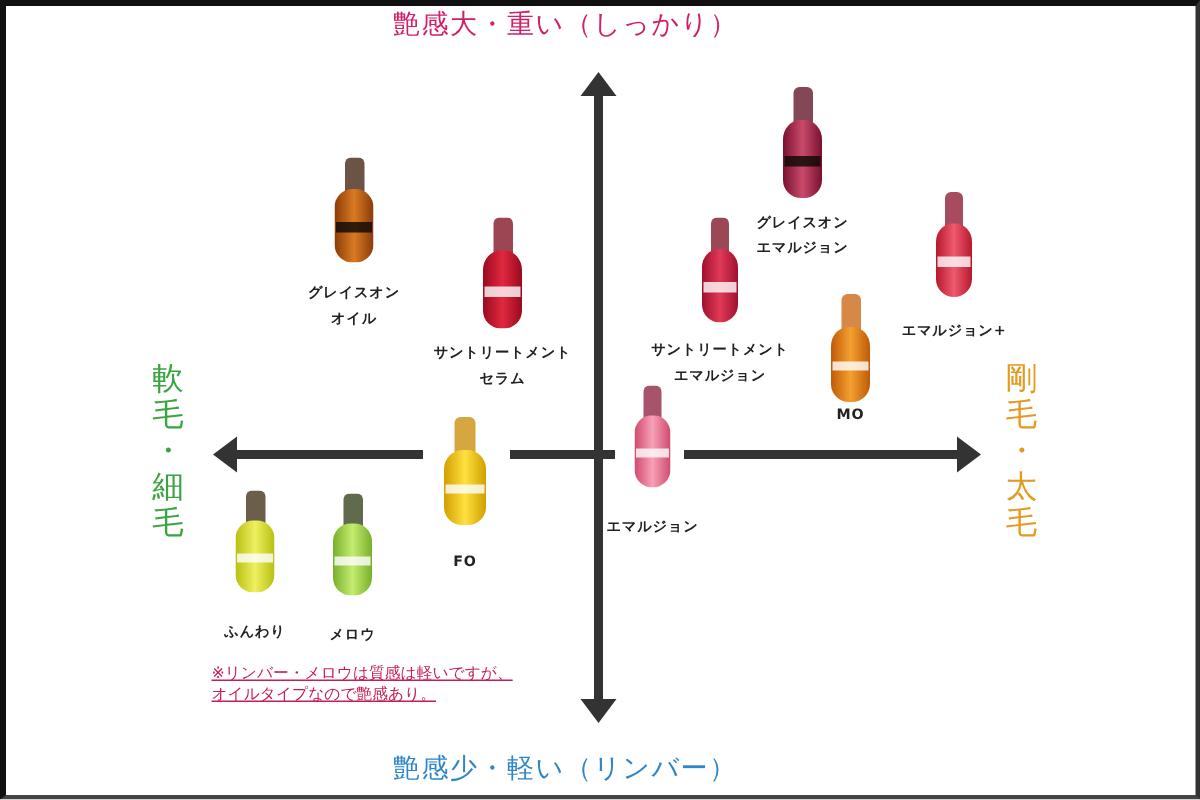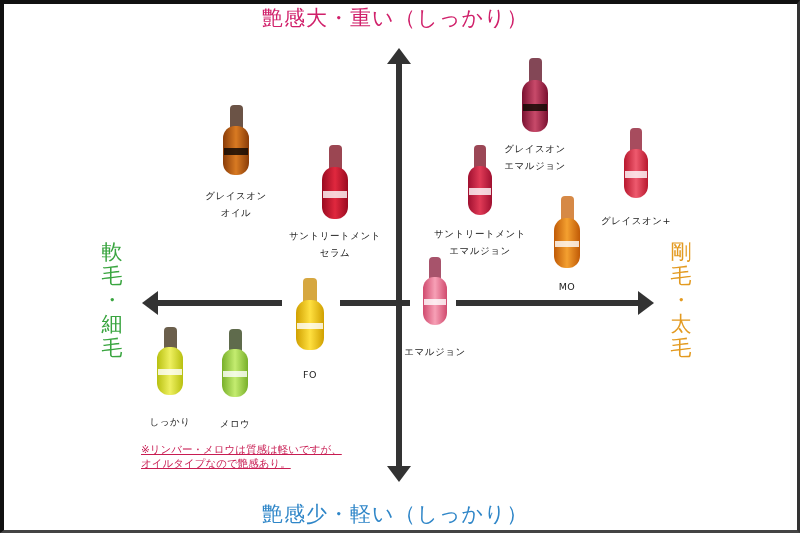--- a/index.html
+++ b/index.html
@@ -8,21 +8,21 @@
       background: #ffffff;
       font-family: "DejaVu Sans", "Liberation Sans", sans-serif;
     }
     .frame {
       position: absolute; left: 0; top: 0; width: 800px; height: 533px;
       box-sizing: border-box;
       border-top: 4px solid #111; border-left: 4px solid #111;
       border-right: 3px solid #333; border-bottom: 3px solid #444;
     }
     .axis-title {
-      position: absolute; font-size: 21px; letter-spacing: 1px; white-space: nowrap;
+      position: absolute; font-size: 18px; letter-spacing: 1px; white-space: nowrap;
     }
     .axis-top { left: 262px; top: 4px; color: #d0206a; }
     .axis-bottom { left: 262px; top: 500px; color: #2f86c8; }
     .axis-vert {
       position: absolute; font-size: 21px; line-height: 24px; width: 26px;
       text-align: center; white-space: pre-line;
     }
     .axis-left { left: 99px; top: 240px; color: #3aa540; }
     .axis-right { left: 668px; top: 240px; color: #e39a20; }
 
@@ -43,33 +43,34 @@
       border-radius: 45% 45% 20% 20% / 25% 25% 12% 12%;
     }
     .bottle .label {
       position: absolute; left: 4%; right: 4%; top: 62%; height: 9%;
       background: rgba(255,255,255,0.8);
     }
     .bottle .label.dark { background: rgba(20,10,5,0.85); }
     .pname {
       font-size: 9.5px; color: #222; line-height: 17px; white-space: pre-line;
       letter-spacing: 0.5px;
+      font-weight: bold;
     }
     .note {
       position: absolute; left: 141px; top: 442px; color: #c81c52;
       font-size: 10.5px; line-height: 14px; white-space: pre-line; text-decoration: underline;
     }
   </style>
 </head>
 <body>
 
 <div class="frame"></div>
 
 <div class="axis-title axis-top">艶感大・重い（しっかり）</div>
-<div class="axis-title axis-bottom">艶感少・軽い（しっかり）</div>
+<div class="axis-title axis-bottom">艶感少・軽い（リンバー）</div>
 <div class="axis-vert axis-left">軟
 毛
 ・
 細
 毛</div>
 <div class="axis-vert axis-right">剛
 毛
 ・
 太
 毛</div>
@@ -123,30 +124,30 @@
   <div class="pname" style="margin-top:10px;">サントリートメント
 エマルジョン</div>
 </div>
 
 <div class="product" style="left:596px; top:128px; width:80px;">
   <div class="bottle" style="width:24px; height:70px;">
     <div class="neck" style="background:#8a1028;"></div>
     <div class="body" style="background:linear-gradient(90deg,#b8182e,#ee5a6e,#b8182e);"></div>
     <div class="label"></div>
   </div>
-  <div class="pname" style="margin-top:14px;">グレイスオン+</div>
+  <div class="pname" style="margin-top:14px;">エマルジョン+</div>
 </div>
 
 <div class="product" style="left:537px; top:196px; width:60px;">
   <div class="bottle" style="width:26px; height:72px;">
     <div class="neck" style="background:#c86208;"></div>
     <div class="body" style="background:linear-gradient(90deg,#c05a06,#f4a030,#c05a06);"></div>
     <div class="label"></div>
   </div>
-  <div class="pname" style="margin-top:10px;">MO</div>
+  <div class="pname" style="">MO</div>
 </div>
 
 <div class="product" style="left:395px; top:257px; width:80px;">
   <div class="bottle" style="width:24px; height:68px;">
     <div class="neck" style="background:#8a1a3a;"></div>
     <div class="body" style="background:linear-gradient(90deg,#d04a6e,#f7a0b6,#d04a6e);"></div>
     <div class="label"></div>
   </div>
   <div class="pname" style="margin-top:18px;">エマルジョン</div>
 </div>
@@ -159,21 +160,21 @@
   </div>
   <div class="pname" style="margin-top:16px;">FO</div>
 </div>
 
 <div class="product" style="left:140px; top:327px; width:60px;">
   <div class="bottle" style="width:26px; height:68px;">
     <div class="neck" style="background:#3a2a10;"></div>
     <div class="body" style="background:linear-gradient(90deg,#b8c010,#eef060,#b8c010);"></div>
     <div class="label"></div>
   </div>
-  <div class="pname" style="margin-top:18px;">しっかり</div>
+  <div class="pname" style="margin-top:18px;">ふんわり</div>
 </div>
 
 <div class="product" style="left:205px; top:329px; width:60px;">
   <div class="bottle" style="width:26px; height:68px;">
     <div class="neck" style="background:#2a3a10;"></div>
     <div class="body" style="background:linear-gradient(90deg,#78b02a,#c4ec70,#78b02a);"></div>
     <div class="label"></div>
   </div>
   <div class="pname" style="margin-top:18px;">メロウ</div>
 </div>

